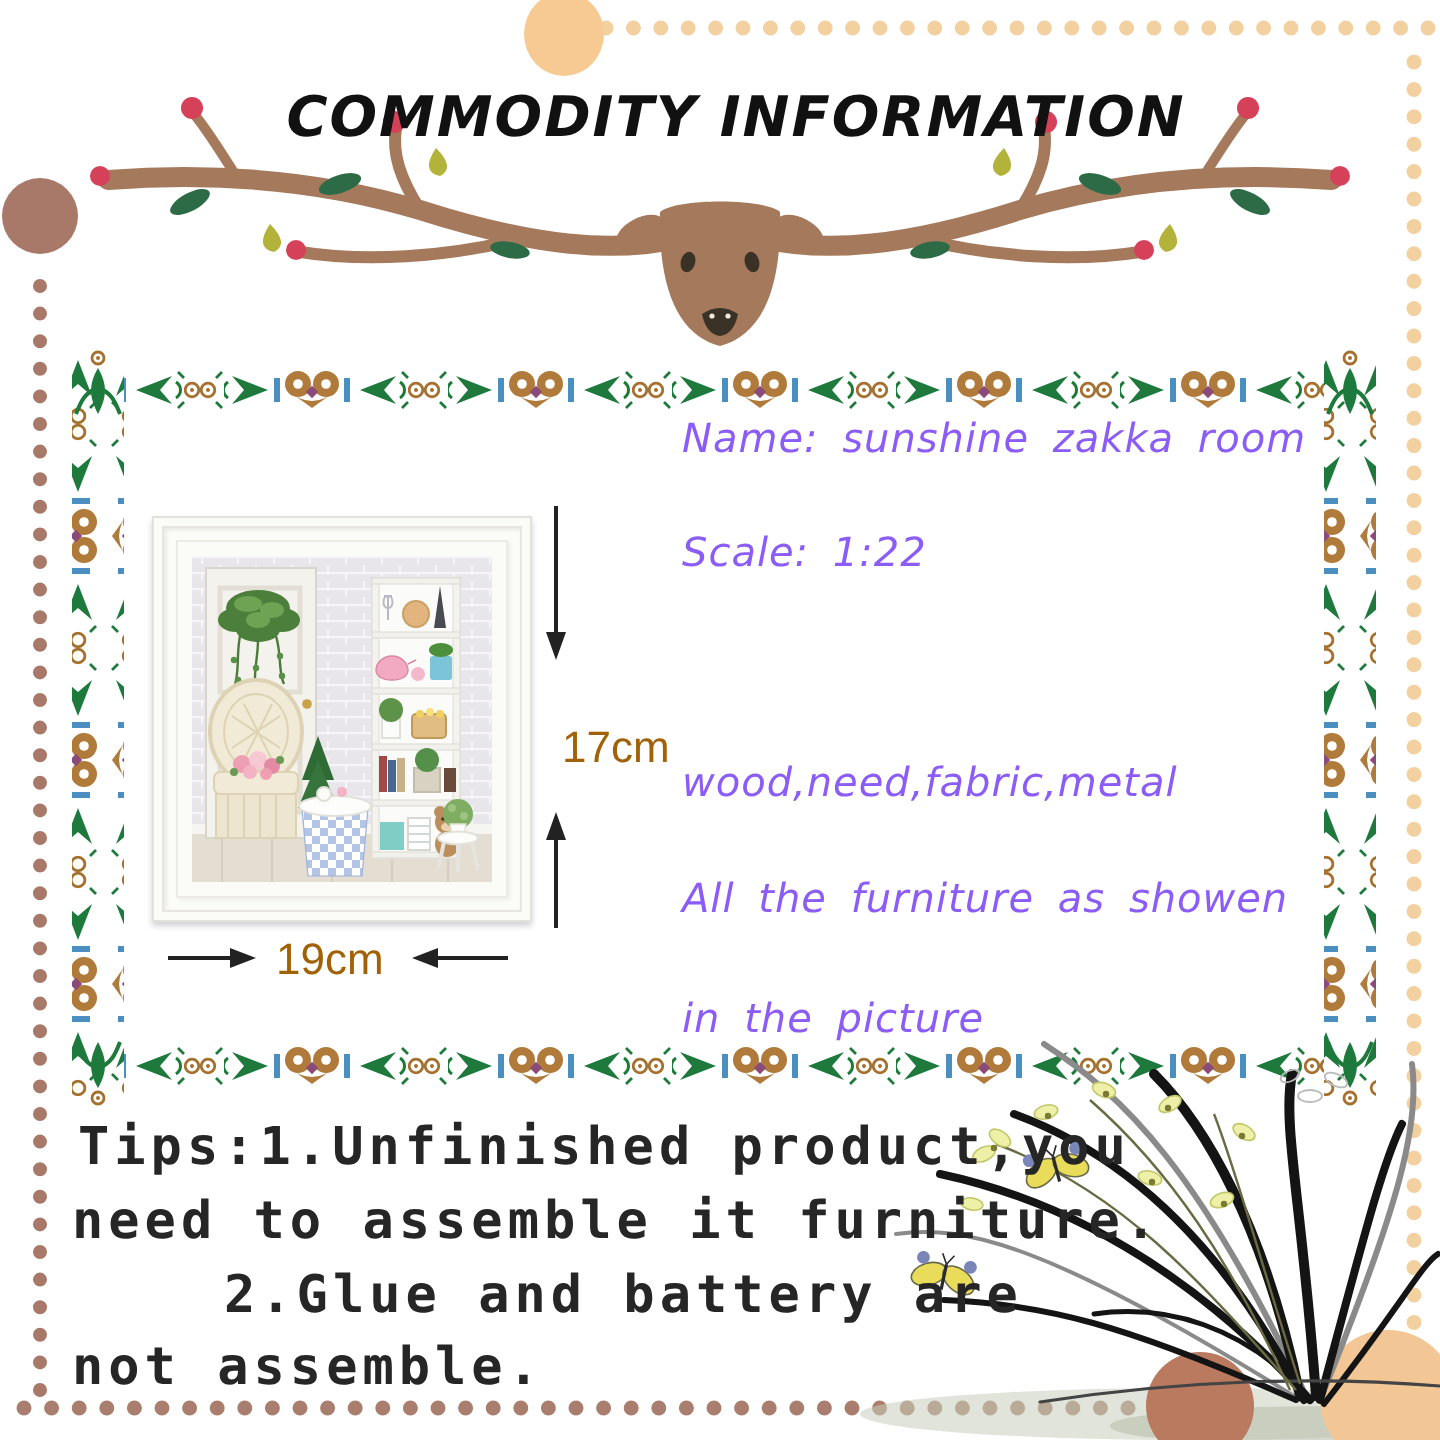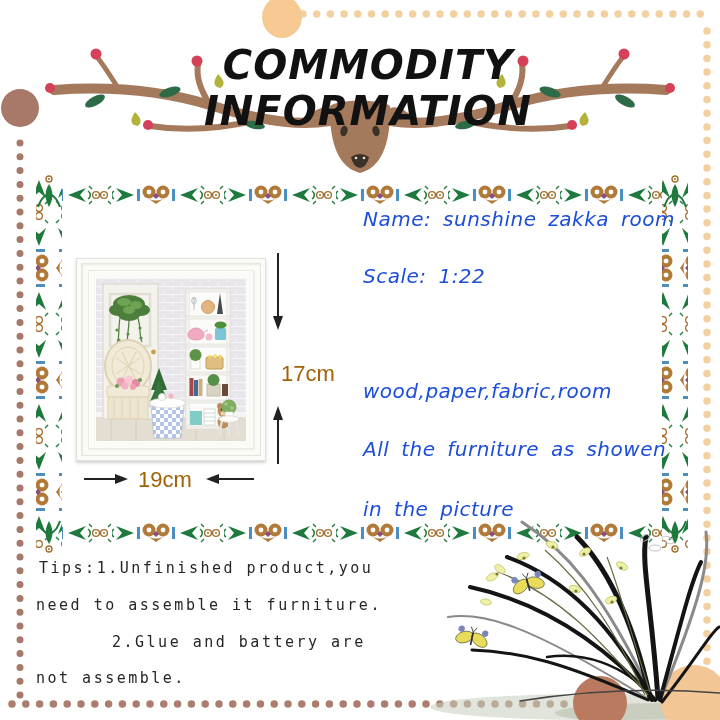--- a/index.html
+++ b/index.html
@@ -1,25 +1,25 @@
 <!DOCTYPE html>
 <html><head>
 <meta charset="utf-8">
 <style>
   html,body{margin:0;padding:0;background:#fff;}
   .canvas{position:relative;width:720px;height:720px;background:#ffffff;overflow:hidden;
           font-family:"DejaVu Sans",sans-serif;}
   .layer{position:absolute;left:0;top:0;}
   .page-title{position:absolute;left:60px;top:42px;width:616px;text-align:center;
       font-family:"DejaVu Sans",sans-serif;font-style:italic;font-weight:700;
-      font-size:40px;letter-spacing:1px;color:#111;z-index:3;}
-  .info-line{position:absolute;left:363px;font-family:"DejaVu Sans",sans-serif;
-      font-style:italic;font-size:20px;color:#1d4ed8;letter-spacing:.5px;word-spacing:5px;z-index:3;white-space:nowrap;}
-  .tips-line{position:absolute;font-family:"DejaVu Sans Mono",monospace;font-size:15px;
-      color:#262626;letter-spacing:2.5px;z-index:3;white-space:nowrap;}
+      font-size:28px;letter-spacing:1px;color:#111;z-index:3;}
+  .info-line{position:absolute;left:341px;font-family:"DejaVu Sans",sans-serif;
+      font-style:italic;font-size:20px;color:#8b5cf6;letter-spacing:.5px;word-spacing:5px;z-index:3;white-space:nowrap;}
+  .tips-line{position:absolute;font-family:"DejaVu Sans Mono",monospace;font-size:26px;
+      color:#262626;letter-spacing:2.5px;z-index:3;white-space:nowrap;font-weight:bold;}
   .dim-label{position:absolute;font-family:"Liberation Sans",sans-serif;font-size:22px;
       color:#a16207;z-index:3;}
   .frame-outer{position:absolute;left:76px;top:258px;width:190px;height:203px;background:#fbfbf8;
       box-shadow:0 2px 3px rgba(0,0,0,.18), inset 0 0 0 1px #e2e2dc;z-index:2;}
   .frame-step{position:absolute;inset:5px;border:1px solid #e6e6df;box-shadow:inset 1px 1px 2px rgba(0,0,0,.08);}
   .frame-step2{position:absolute;inset:12px;border:1px solid #ecebe3;box-shadow:1px 1px 2px rgba(0,0,0,.06);}
   .photo{position:absolute;inset:20px;overflow:hidden;background:#eae7ec;}
 </style>
 </head>
 <body>
@@ -372,21 +372,21 @@
           <path d="M126,143 L123,157 M140,143 L143,157 M133,144 V158" stroke="#e6e4de" stroke-width="2"></path>
         </g>
       </svg>
     </div>
   </div>
 
   <div class="page-title">COMMODITY INFORMATION</div>
 
   <div class="info-line" style="top:207px">Name: sunshine zakka room</div>
   <div class="info-line" style="top:264px">Scale: 1:22</div>
-  <div class="info-line" style="top:379px">wood,paper,fabric,room</div>
+  <div class="info-line" style="top:379px">wood,need,fabric,metal</div>
   <div class="info-line" style="top:497px">in the picture</div>
   <div class="info-line" style="top:437px">All the furniture as showen</div>
 
   <div class="dim-label" style="left:281px;top:361px">17cm</div>
   <div class="dim-label" style="left:138px;top:467px">19cm</div>
 
   <div class="tips-line" style="left:39px;top:559px">Tips:1.Unfinished product,you</div>
   <div class="tips-line" style="left:36px;top:596px">need to assemble it furniture.</div>
   <div class="tips-line" style="left:112px;top:633px">2.Glue and battery are</div>
   <div class="tips-line" style="left:36px;top:669px">not assemble.</div>

